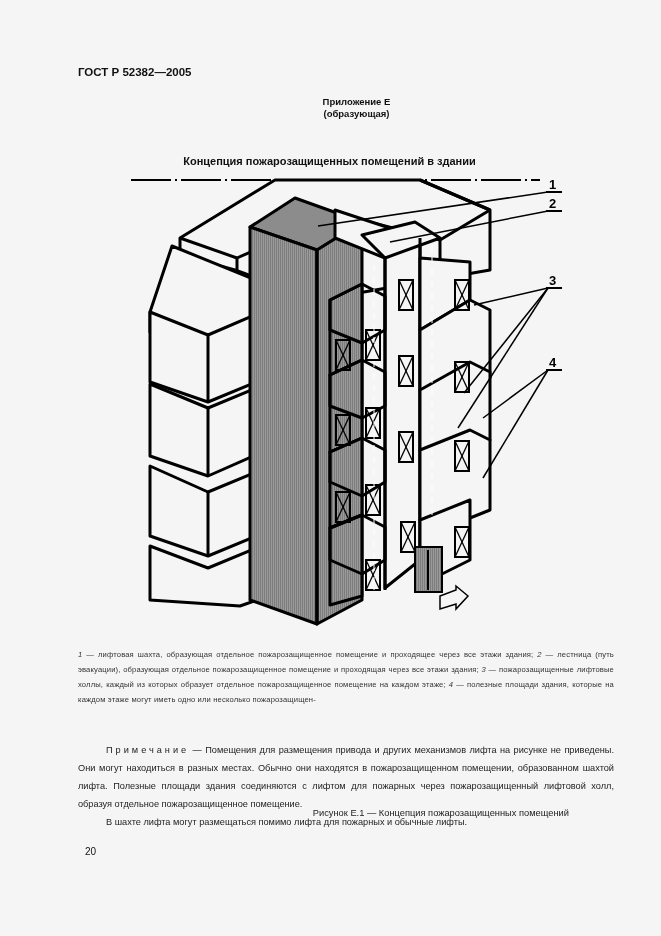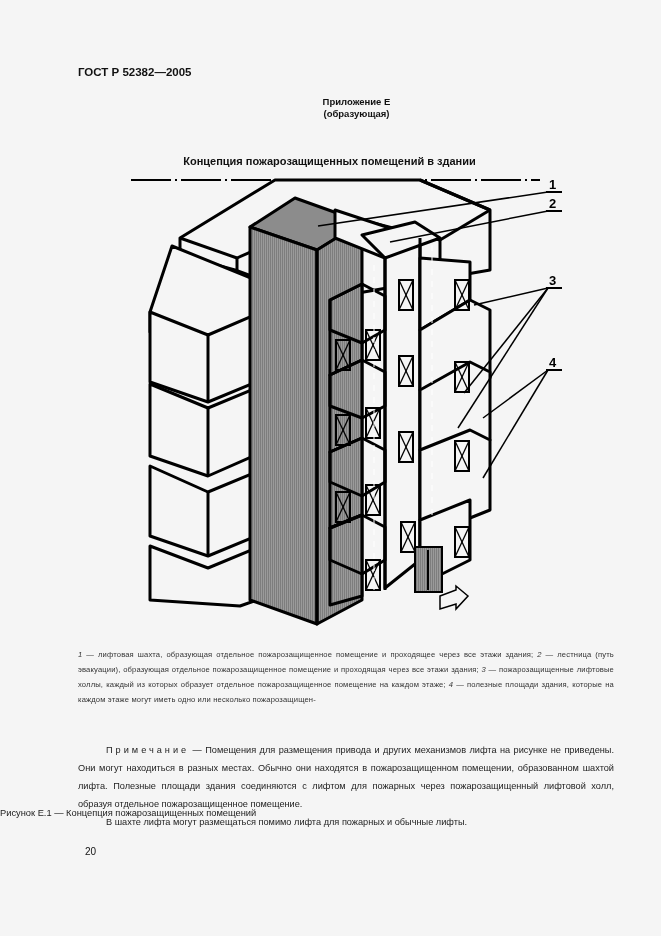--- a/index.html
+++ b/index.html
@@ -7,21 +7,21 @@
   .abs{position:absolute;}
   .hdr{left:78px;top:66px;font-size:11.5px;font-weight:bold;}
   .annex{left:0;width:661px;top:96px;text-align:center;font-size:9.5px;font-weight:bold;line-height:12px;margin-left:26px;}
   .ftitle{left:0;width:659px;top:155px;text-align:center;font-size:11px;font-weight:bold;}
   .legend{left:78px;width:536px;top:647px;font-size:7.6px;line-height:15px;text-align:justify;color:#333;letter-spacing:0.15px;}
   .legend .last{text-align:center;display:block;}
   .note{left:78px;width:536px;top:741px;font-size:9.2px;line-height:18px;text-align:justify;color:#222;}
   .note p{margin:0;}
   .note .ind{text-indent:28px;}
   .spaced{letter-spacing:3px;}
-  .caption{left:0;width:661px;top:808px;text-align:left;font-size:9.3px;color:#222;}
+  .caption{left:0;width:569px;top:808px;text-align:right;font-size:9.3px;color:#222;}
   .pageno{left:85px;top:846px;font-size:10px;}
   svg{position:absolute;left:0;top:0;}
 </style>
 </head>
 <body>
 
 <div class="abs hdr">ГОСТ Р 52382—2005</div>
 
 <div class="abs annex">
   <div>Приложение Е</div>

